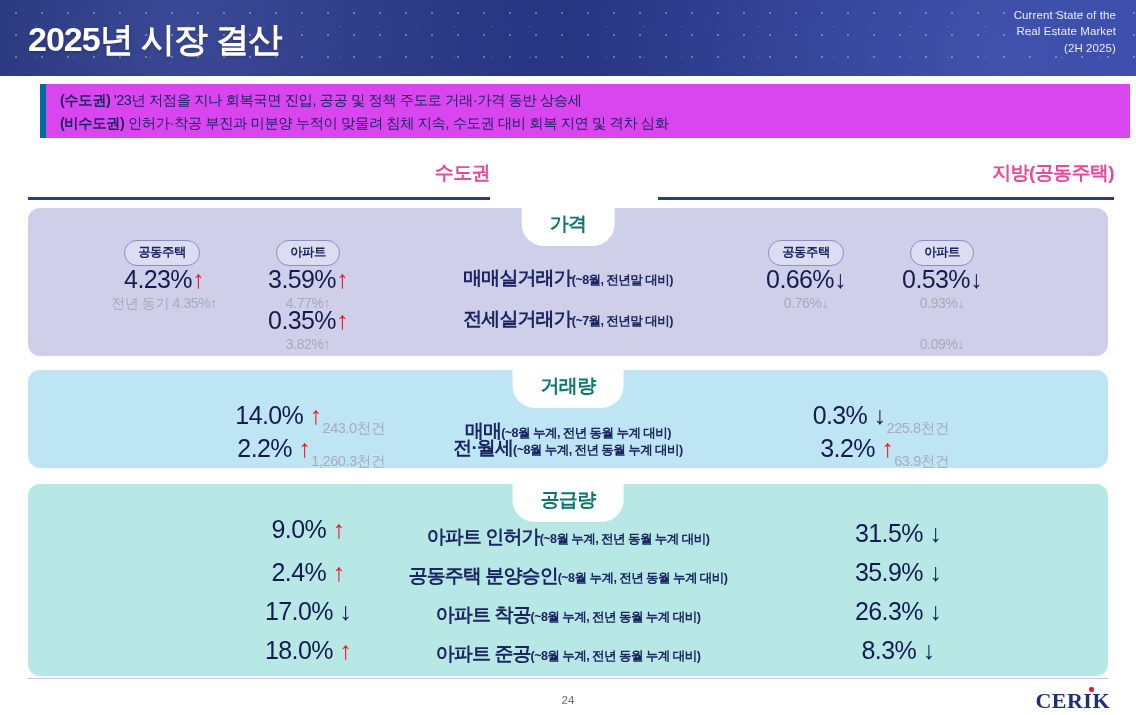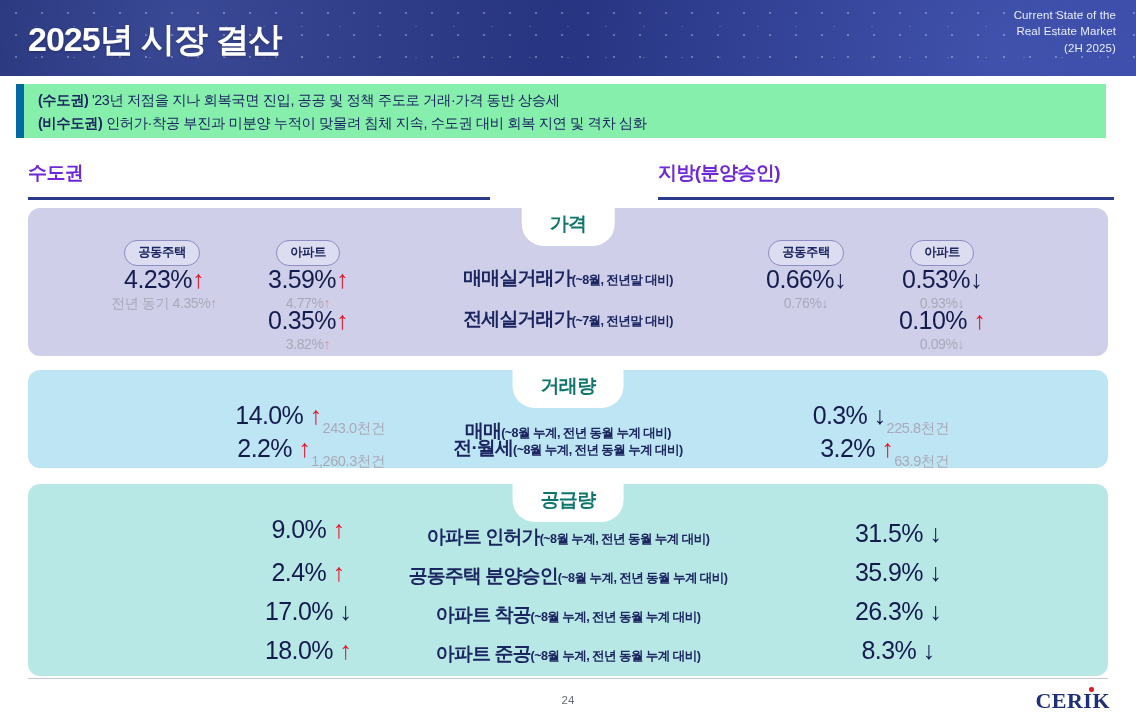--- a/index.html
+++ b/index.html
@@ -35,35 +35,35 @@
     text-shadow: 0 1px 3px rgba(0,0,0,.25);
   }
   .eng-head {
     position:absolute; right:20px; top:7px;
     text-align:right; color:#e8ecfb; font-size:11.5px; line-height:1.42;
     letter-spacing:.1px;
   }
 
   
   .summary {
-    position:absolute; left:16px; top:84px; width:1090px; height:54px;
-    background:#86efac;
-    border-left:8px solid #0369a1;
+    position:absolute; left:40px; top:84px; width:1090px; height:54px;
+    background:#d946ef;
+    border-left:6px solid #0369a1;
     padding:5px 0 0 14px;
   }
   .summary p {
     font-size:14.3px; color:#1b2560; line-height:1.62; letter-spacing:-.4px;
     white-space:nowrap;
   }
   .summary b { font-weight:700; }
 
   
   .region-head { position:absolute; top:160px; }
   .region-head .txt {
-    font-size:19px; font-weight:700; color:#6d28d9; text-align:left;
+    font-size:19px; font-weight:700; color:#ec4899; text-align:right;
     letter-spacing:-.6px;
   }
   .region-head .rule { height:2.5px; background:#2b3a8d; margin-top:11px; }
   #reg-left  { left:28px;  width:462px; }
   #reg-right { left:658px; width:456px; }
 
   
   .panel { position:absolute; left:28px; width:1080px; border-radius:12px; }
   .badge {
     position:absolute; left:50%; top:0; transform:translate(-50%,0);
@@ -149,21 +149,21 @@
     <p>
       <b>(비수도권)</b><span> 인허가·착공 부진과 미분양 누적이 맞물려 침체 지속, 수도권 대비 회복 지연 및 격차 심화</span>
     </p>
   </div>
 
   <div class="region-head" id="reg-left">
     <div class="txt">수도권</div>
     <div class="rule"></div>
   </div>
   <div class="region-head" id="reg-right">
-    <div class="txt">지방(분양승인)</div>
+    <div class="txt">지방(공동주택)</div>
     <div class="rule"></div>
   </div>
 
   <div class="panel" id="panel-price">
     <div class="badge">가격</div>
 
     <div class="abs ctr" style="left:74px; top:32px; width:120px;">
       <span class="pill">공동주택</span>
     </div>
     <div class="abs ctr" style="left:48px; top:57px; width:176px;">
@@ -207,23 +207,20 @@
     </div>
 
     <div class="abs ctr" style="left:866px; top:32px; width:96px;">
       <span class="pill">아파트</span>
     </div>
     <div class="abs ctr" style="left:856px; top:57px; width:116px;">
       <span class="val"><span class="pct">0.53%</span><span class="arrow-down">↓</span></span>
     </div>
     <div class="abs ctr" style="left:856px; top:86px; width:116px;">
       <span class="sub"><span>0.93%</span><span class="ar-down">↓</span></span>
-    </div>
-    <div class="abs ctr" style="left:856px; top:98px; width:116px;">
-      <span class="val"><span class="pct">0.10%</span> <span class="arrow-up">↑</span></span>
     </div>
     <div class="abs ctr" style="left:856px; top:127px; width:116px;">
       <span class="sub"><span>0.09%</span><span class="ar-down">↓</span></span>
     </div>
   </div>
 
   <div class="panel" id="panel-volume">
     <div class="badge">거래량</div>
 
     <div class="vol-wrap" style="left:196px; top:31px; width:160px; text-align:right;">

